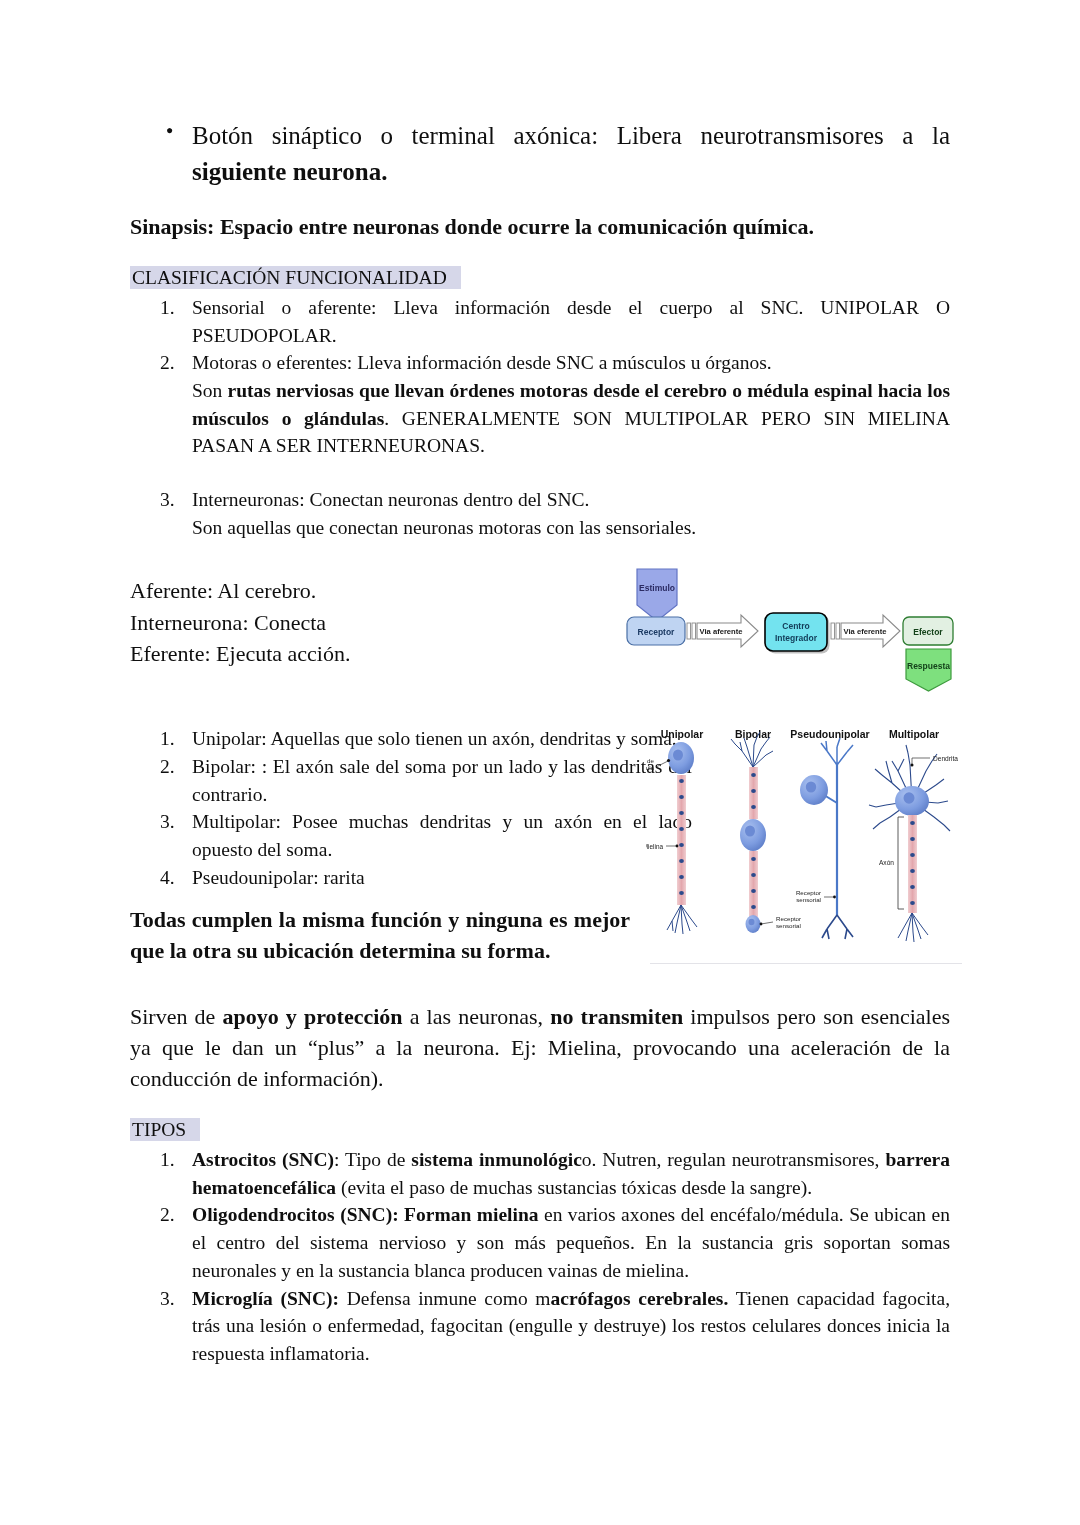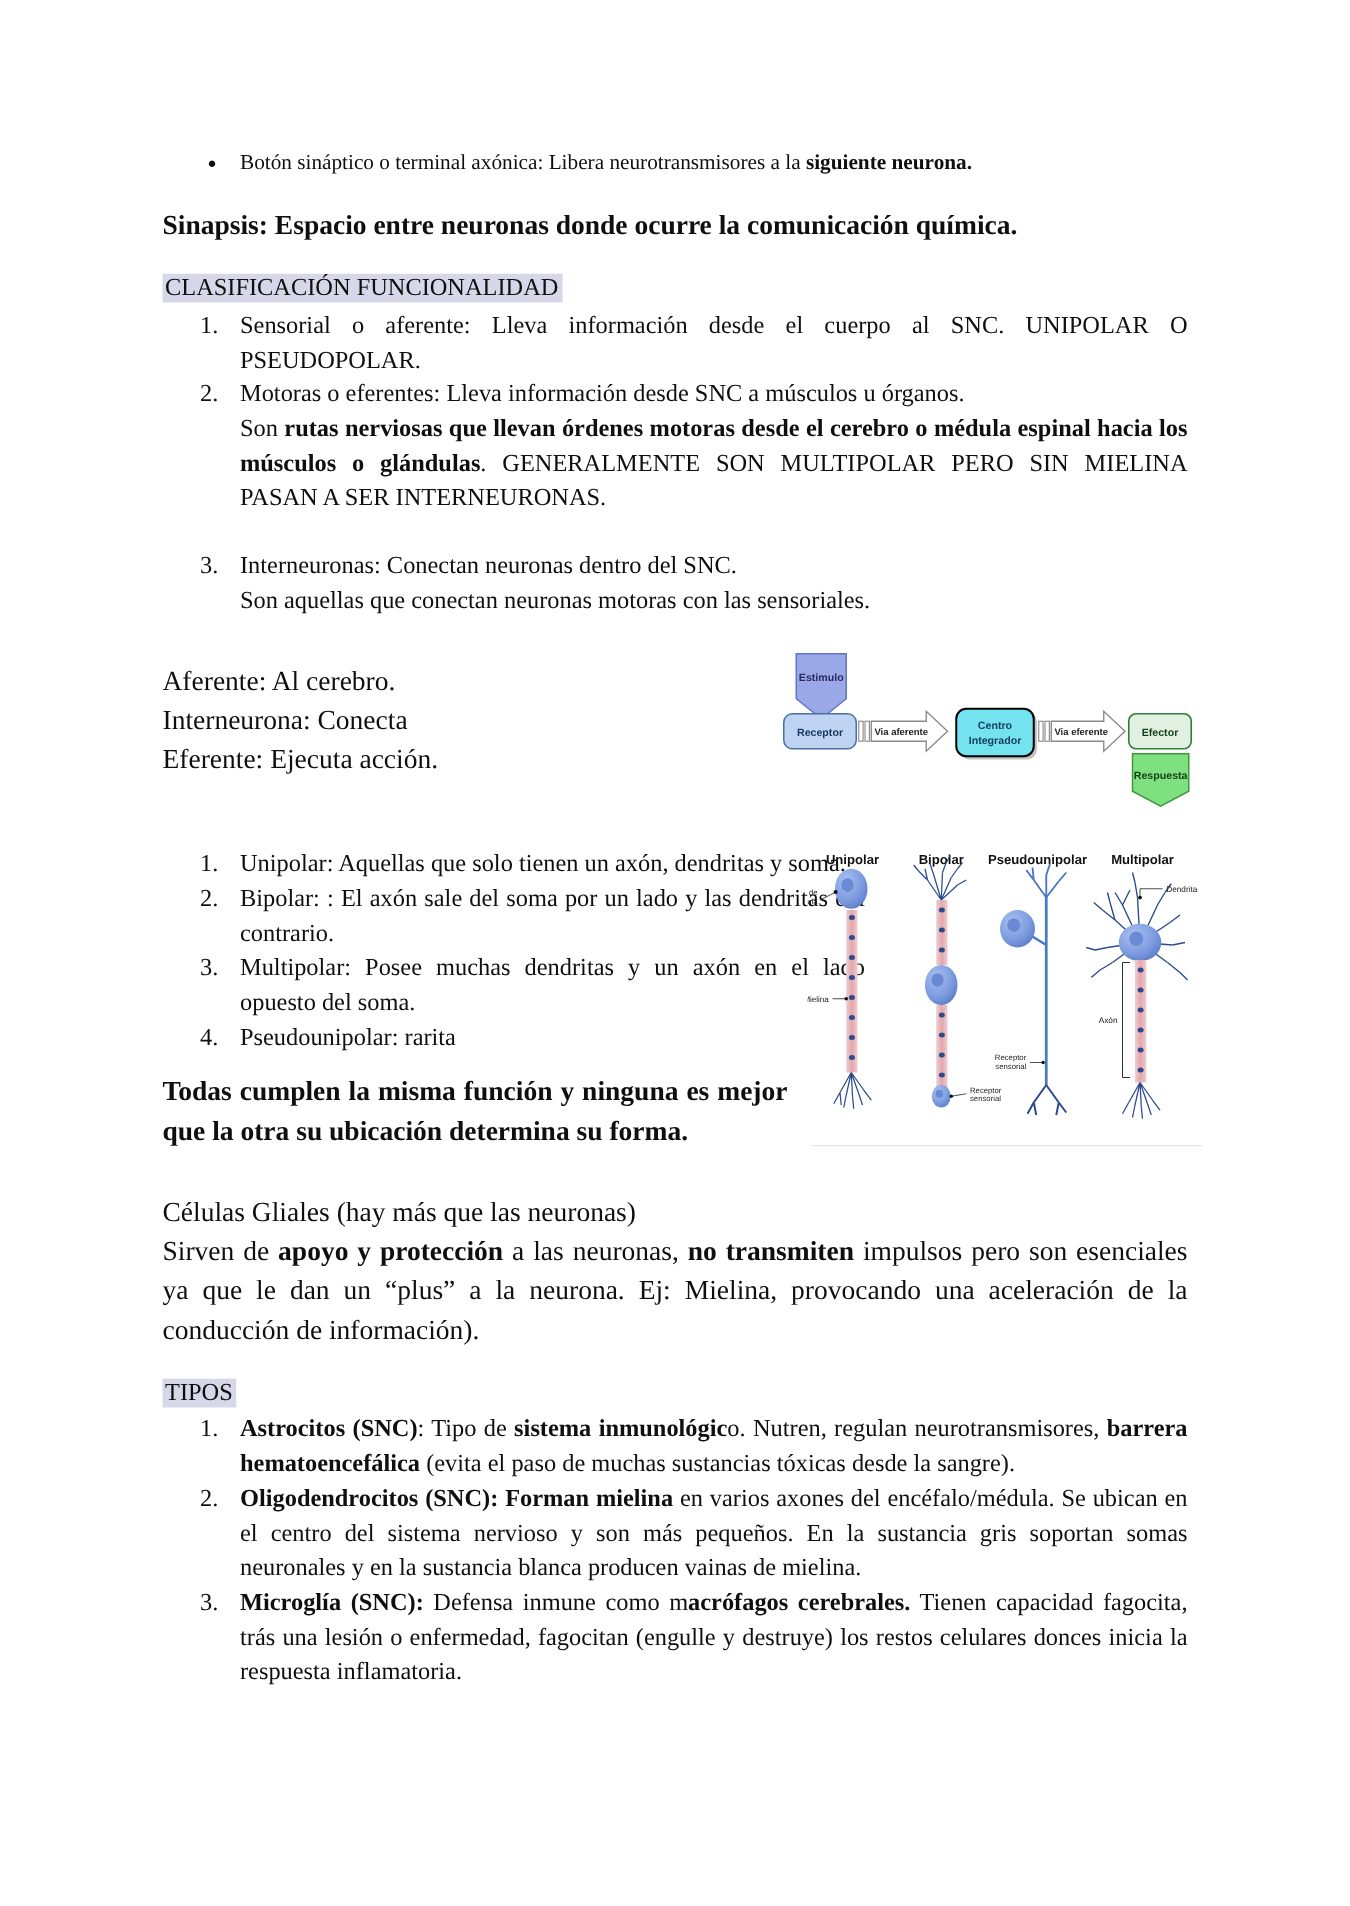--- a/index.html
+++ b/index.html
@@ -41,40 +41,40 @@
   .spacer-xl { height: 56px; }
 
   
   ul.bullets {
     margin: 0;
     padding: 0 0 0 62px;
     list-style: none;
   }
   ul.bullets > li {
     position: relative;
-    font-size: 17px;
+    font-size: 25px;
     line-height: 1.42;
     text-align: justify;
   }
   ul.bullets > li::before {
     content: "\25CF";
     position: absolute;
     left: -26px;
     top: -1px;
     font-size: 12px;
     line-height: 2.3;
   }
 
   
   .hl {
     display: inline;
     font-size: 19.5px;
     line-height: 1.42;
     background: #d6d7e9;
-    padding: 1px 3px 1px 2px;
+    padding: 1px 14px 1px 2px;
   }
   .hl-wrap { margin: 0 0 2px 0; }
 
   
   ol.numlist {
     margin: 0;
     padding: 0;
     list-style: none;
   }
   ol.numlist > li {
@@ -418,21 +418,20 @@
               <text x="248" y="140" font-family="Liberation Sans, sans-serif" font-size="6.6" fill="#222" text-anchor="end">Axón</text>
             </g>
           </g>
         </svg>
       </div>
       <div class="fig-rule"></div>
     </div>
 
     <div class="spacer-lg"></div>
 
-    <p class="para nojust">Células Gliales (hay más que las neuronas)</p>
     <p class="para"><span>Sirven de </span><b>apoyo y protección</b><span> a las neuronas, </span><b>no transmiten</b><span> impulsos pero son esenciales ya que le dan un “plus” a la neurona. Ej: Mielina, provocando una aceleración de la conducción de información).</span></p>
 
     <div class="spacer-md"></div>
 
     <p class="hl-wrap"><span class="hl">TIPOS</span></p>
 
     <ol class="numlist">
       <li>
         <span class="num">1.</span>
         <b>Astrocitos (SNC)</b><span>: Tipo de </span><b>sistema inmunológic</b><span>o. Nutren, regulan neurotransmisores, </span><b>barrera hematoencefálica</b><span> (evita el paso de muchas sustancias tóxicas desde la sangre).</span>

